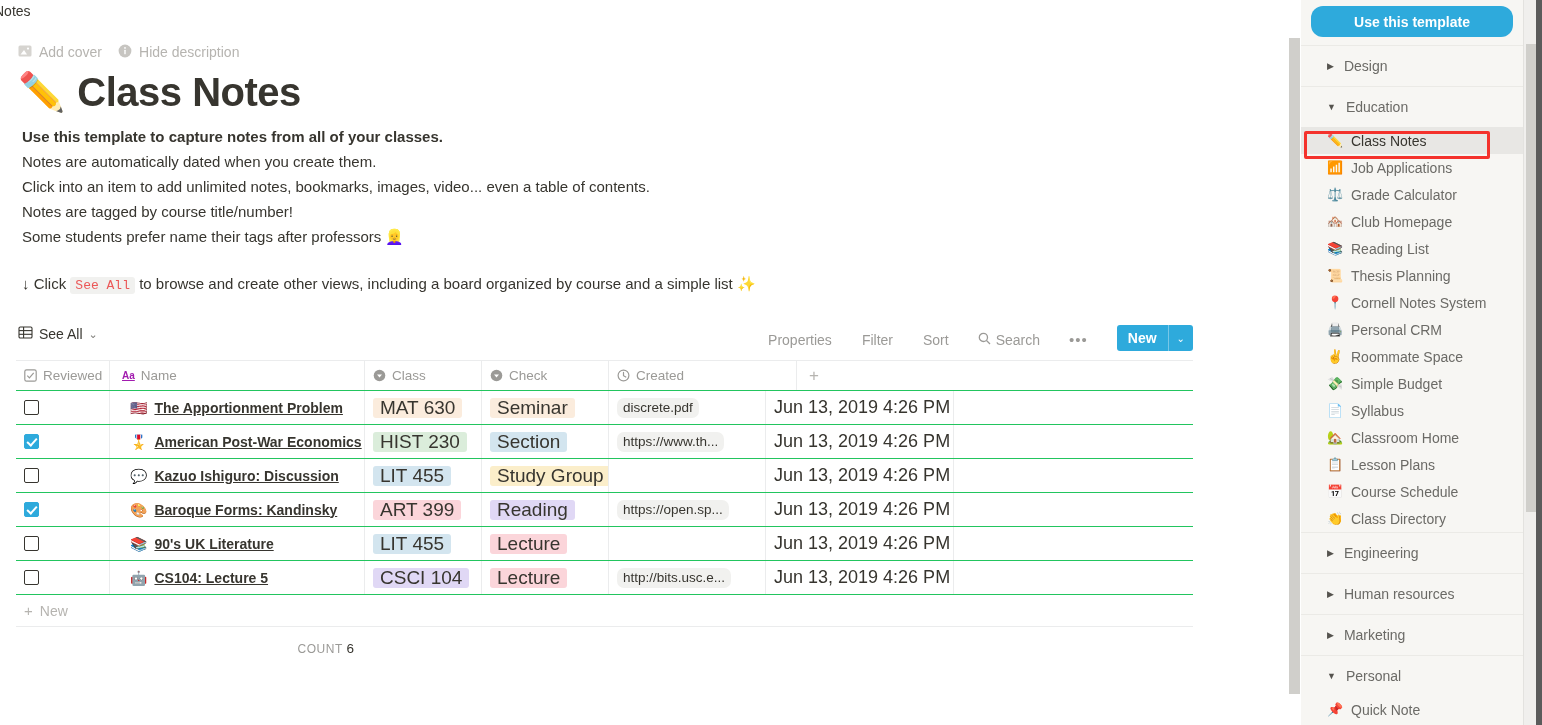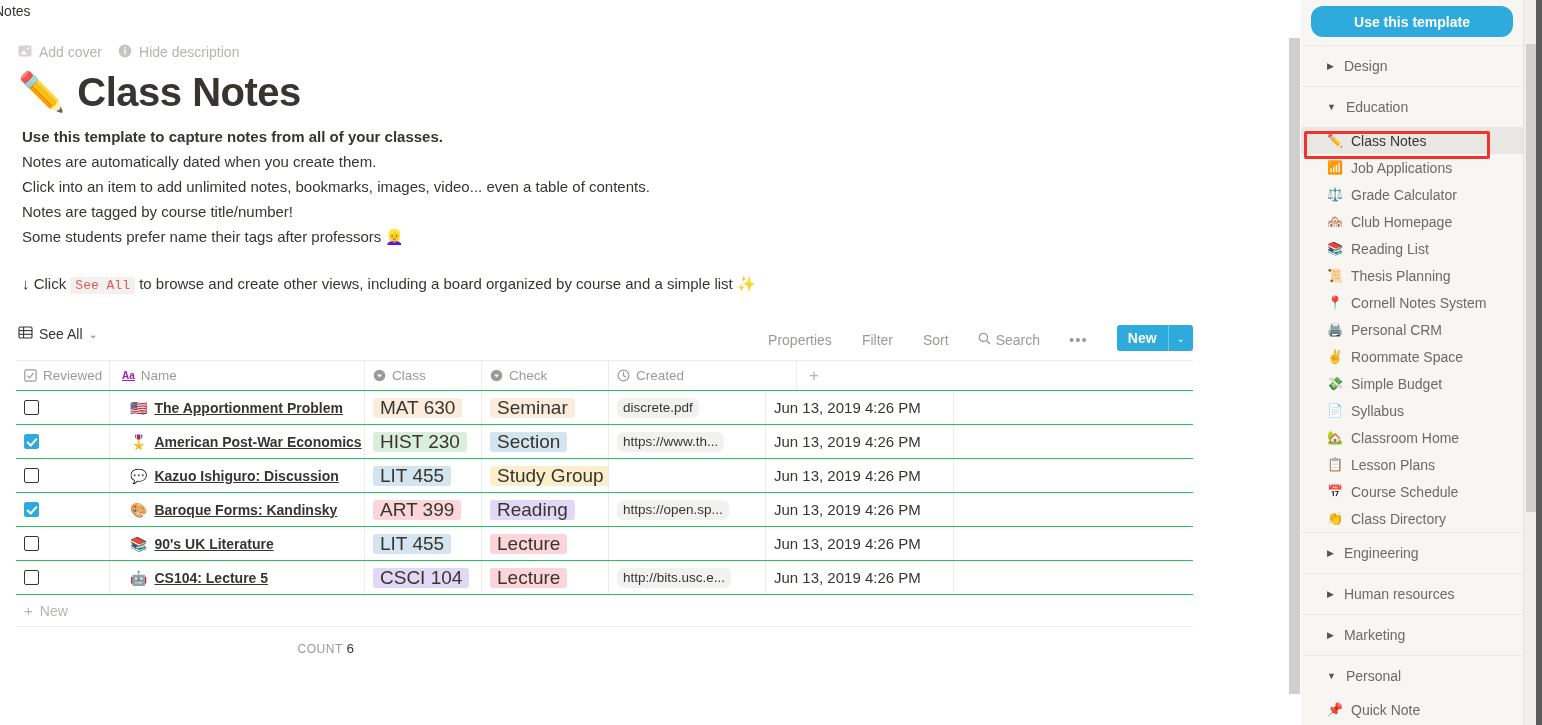--- a/index.html
+++ b/index.html
@@ -111,21 +111,21 @@
   .name-txt{text-decoration:underline;font-weight:bold;font-size:14px;color:#37352f;cursor:pointer;white-space:nowrap;}
 
   .tag{
     display:inline-block;padding:1px 7px;border-radius:3px;font-size:19px;line-height:18px;
     white-space:nowrap;
   }
   .mat{
     display:inline-block;background:#f1f1ef;color:#37352f;border-radius:7px;
     padding:1px 6px;font-size:13.5px;line-height:18px;white-space:nowrap;
   }
-  .created{font-size:15px;color:#37352f;white-space:nowrap;}
+  .created{font-size:18px;color:#37352f;white-space:nowrap;}
 
   .newrow{
     display:flex;align-items:center;gap:7px;height:31px;padding-left:8px;
     color:#b6b4b0;font-size:14px;border-bottom:1px solid #ebeced;cursor:pointer;
   }
   .count{
     margin-top:14px;text-align:center;font-size:12px;color:#9b9a97;letter-spacing:.5px;
     width:620px;
   }
   .count b{color:#37352f;font-weight:normal;font-size:13.5px;}

